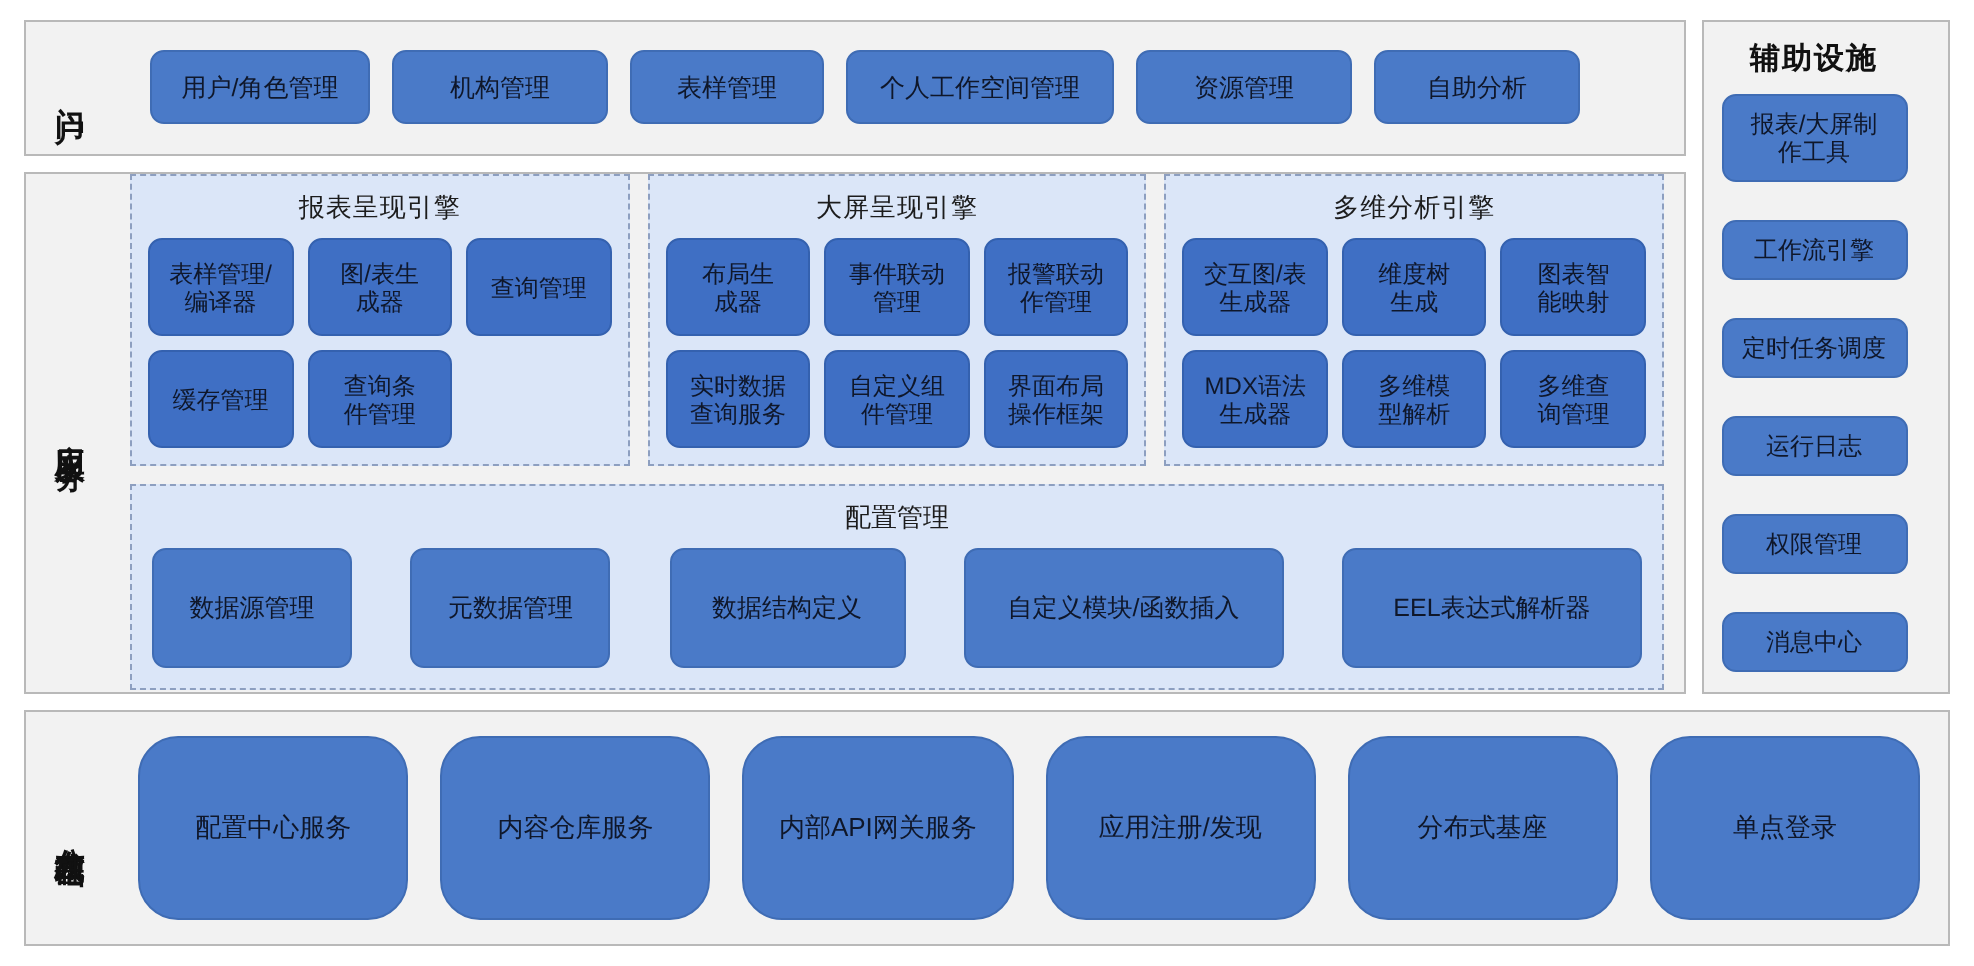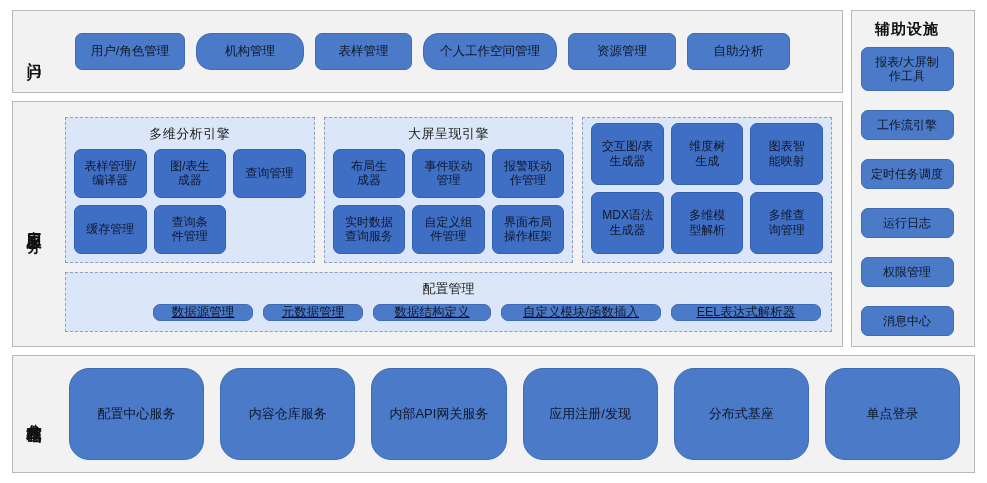--- a/index.html
+++ b/index.html
@@ -88,23 +88,23 @@
     gap: 11px;
     padding: 0 12px;
     justify-content: flex-start;
   }
   #portal-band .chip {
     height: 37px;
     flex: 0 0 auto;
     font-size: 12.5px;
   }
   .pw1 { width: 110px; }
-  .pw2 { width: 108px; border-radius: 15px; }
+  .pw2 { width: 108px; }
   .pw3 { width: 97px; }
-  .pw4 { width: 134px; border-radius: 15px; }
+  .pw4 { width: 134px; }
   .pw5 { width: 108px; }
   .pw6 { width: 103px; }
 
   
   #aux-band {
     flex: 0 0 auto;
     width: 124px;
     flex-direction: column;
     align-items: stretch;
     padding: 6px 12px 6px 0;
@@ -196,37 +196,36 @@
 
   
   #config-panel {
     border: 1px dashed #8d9fc0;
     background: #dbe6f8;
     box-sizing: border-box;
     display: flex;
     flex-direction: column;
     padding: 5px 10px 10px 10px;
     flex: 0 0 auto;
-    height: 60px;
+    height: 103px;
   }
   #config-title {
     text-align: center;
     font-size: 13px;
     color: #1c1c1c;
     padding: 2px 0 6px 0;
     flex: 0 0 auto;
   }
   #config-row {
     flex: 1 1 auto;
     display: flex;
     align-items: stretch;
-    justify-content: flex-end;
+    justify-content: space-between;
     gap: 10px;
     min-height: 0;
-    text-decoration: underline;
   }
   #config-row .chip {
     flex: 0 0 auto;
     font-size: 12.5px;
   }
   .cw1 { width: 100px; }
   .cw2 { width: 100px; }
   .cw3 { width: 118px; }
   .cw4 { width: 160px; }
   .cw5 { width: 150px; }
@@ -273,21 +272,21 @@
           </div>
         </div>
 
         <div class="band" id="app-band">
           <div class="band-label">应用服务</div>
           <div class="band-body">
 
             <div id="engines-row">
 
               <div class="engine">
-                <div class="engine-title">多维分析引擎</div>
+                <div class="engine-title">报表呈现引擎</div>
                 <div class="engine-grid">
                   <div class="chip deep">表样管理/
 编译器</div>
                   <div class="chip deep">图/表生
 成器</div>
                   <div class="chip deep">查询管理</div>
                   <div class="chip deep">缓存管理</div>
                   <div class="chip deep">查询条
 件管理</div>
                 </div>
@@ -305,20 +304,21 @@
                   <div class="chip deep">实时数据
 查询服务</div>
                   <div class="chip deep">自定义组
 件管理</div>
                   <div class="chip deep">界面布局
 操作框架</div>
                 </div>
               </div>
 
               <div class="engine">
+                <div class="engine-title">多维分析引擎</div>
                 <div class="engine-grid">
                   <div class="chip deep">交互图/表
 生成器</div>
                   <div class="chip deep">维度树
 生成</div>
                   <div class="chip deep">图表智
 能映射</div>
                   <div class="chip deep">MDX语法
 生成器</div>
                   <div class="chip deep">多维模

